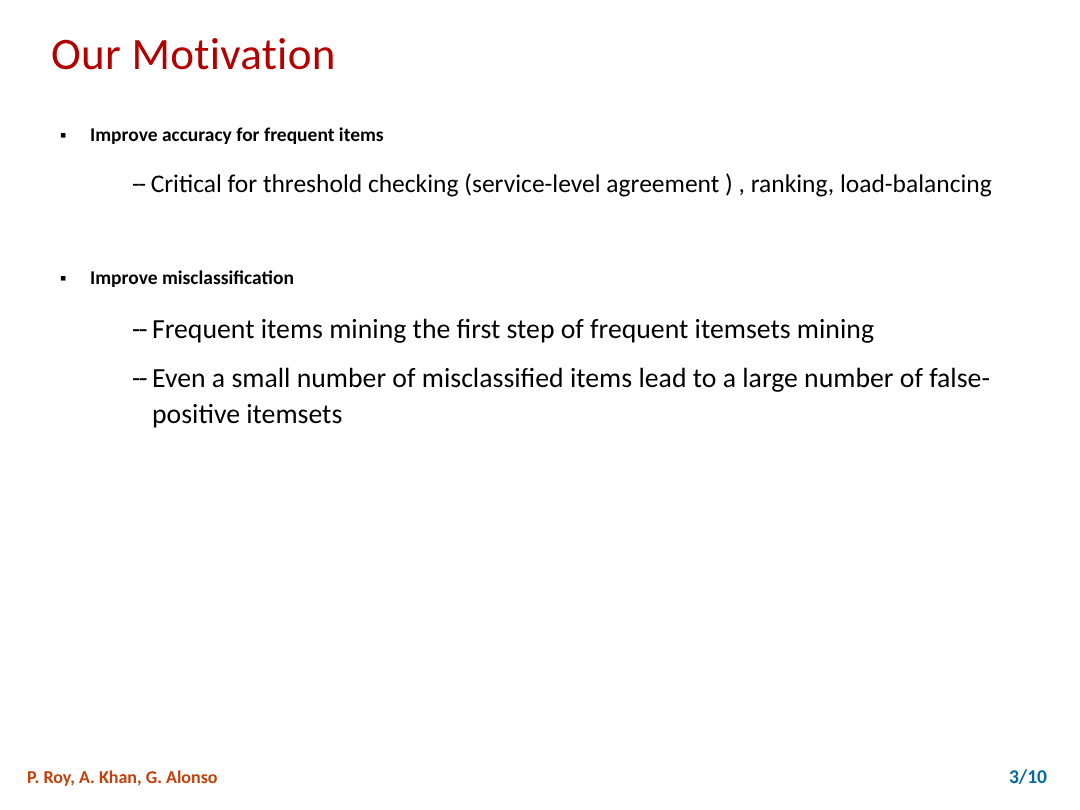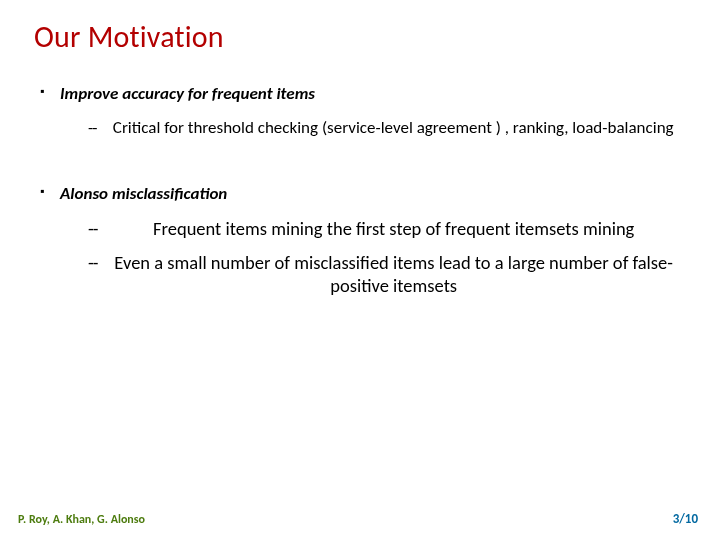--- a/index.html
+++ b/index.html
@@ -40,58 +40,56 @@
   ul.bullets > li::before {
     content: "▪";
     position: absolute;
     left: 6px;
     top: 1px;
     font-size: 12px;
     color: #000;
   }
   .b-head {
     font-weight: 700;
-    font-size: 17px;
+    font-size: 13px;
     line-height: 1.3;
-    font-style: italic;
   }
   .sub {
     margin: 12px 0 0 28px;
     font-size: 17px;
     line-height: 1.28;
     display: flex;
   }
   .sub .dash {
     flex: 0 0 auto;
     margin-right: 4px;
     letter-spacing: -1px;
   }
   .sub .txt {
     flex: 1 1 auto;
-    text-align: center;
   }
   .gap {
     height: 36px;
   }
   .gap2 {
     height: 32px;
   }
   .small17 {
     font-size: 17px;
   }
   .small18 {
     font-size: 18.5px;
   }
   .footer {
     position: absolute;
     left: 18px;
     bottom: 14px;
     font-size: 12px;
     font-weight: 700;
-    color: #4d7c0f;
+    color: #c2410c;
   }
   .pagenum {
     position: absolute;
     right: 22px;
     bottom: 14px;
     font-size: 13px;
     font-weight: 700;
     color: #0369a1;
   }
 </style>
@@ -108,21 +106,21 @@
       <div class="b-head">Improve accuracy for frequent items</div>
       <div class="sub small17">
         <span class="dash">--</span>
         <span class="txt">Critical for threshold checking (service-level agreement ) , ranking, load-balancing</span>
       </div>
     </li>
 
     <div class="gap"></div>
 
     <li>
-      <div class="b-head">Alonso misclassification</div>
+      <div class="b-head">Improve misclassification</div>
       <div class="sub small18">
         <span class="dash">--</span>
         <span class="txt">Frequent items mining the first step of frequent itemsets mining</span>
       </div>
       <div class="sub small18" style="margin-top:10px;">
         <span class="dash">--</span>
         <span class="txt">Even a small number of misclassified items lead to a large number of false-positive itemsets</span>
       </div>
     </li>
 

